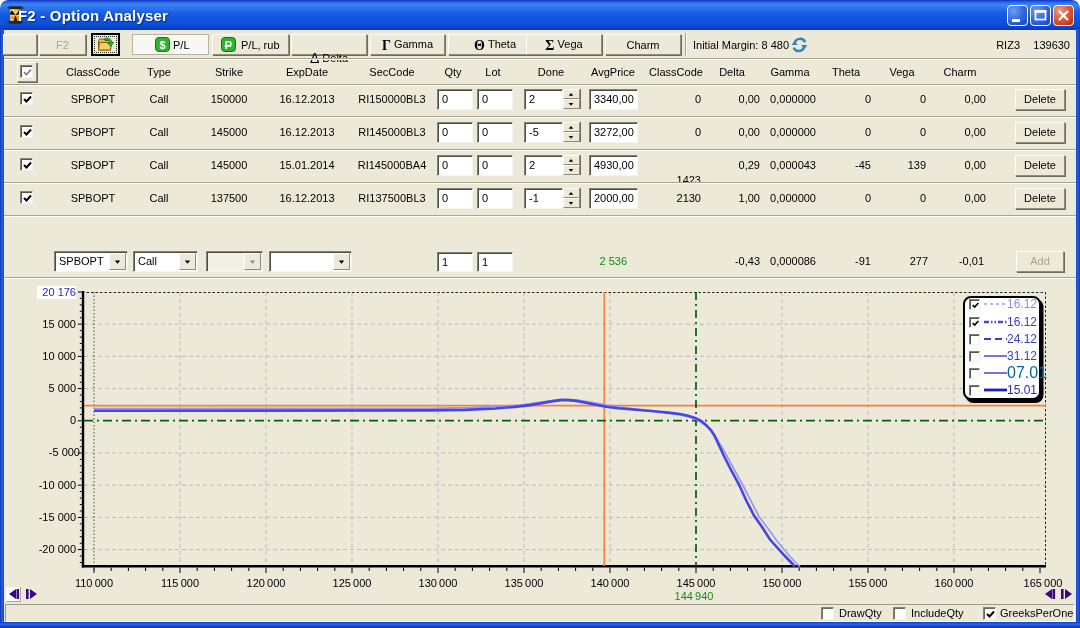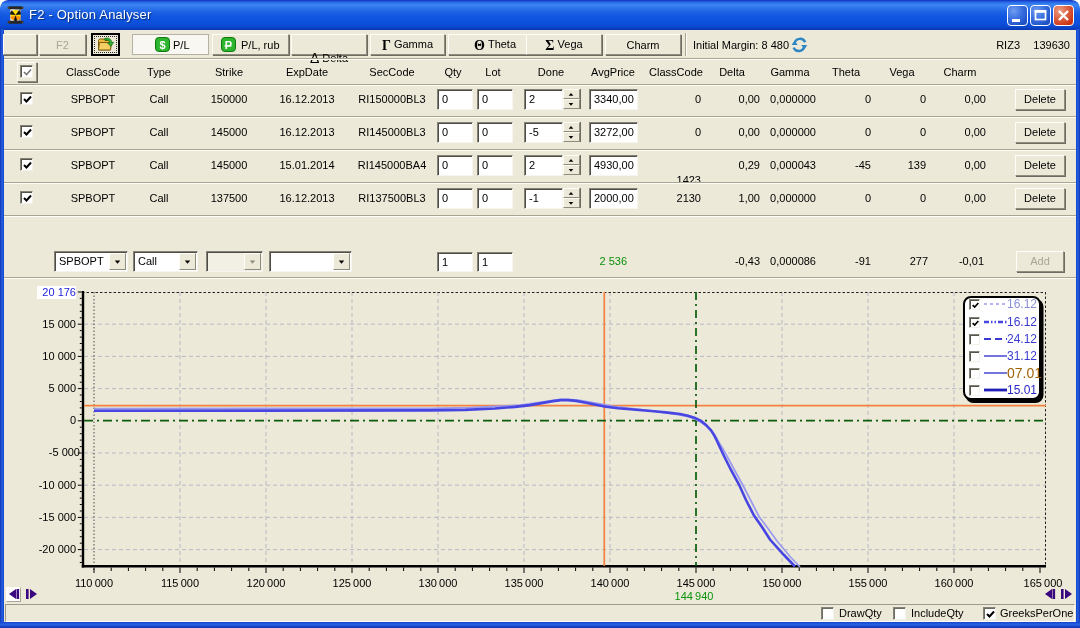--- a/index.html
+++ b/index.html
@@ -8,21 +8,21 @@
 #win { position:absolute; left:0; top:0; width:1080px; height:628px;
   background:#ece9d8; border-radius:8px 8px 0 0; overflow:hidden; }
 .abs { position:absolute; }
 .c { position:absolute; text-align:center; }
 .r { position:absolute; text-align:right; }
 .t12 { font-size:11px; color:#000; line-height:13px; }
 
 #title { position:absolute; left:0; top:0; width:1080px; height:30px;
   background:linear-gradient(180deg,#1430bd 0%,#2058de 5%,#2e74ec 10%,#3c86f2 16%,#2e74ec 27%,#1b60e4 42%,#1156e0 56%,#0d52de 72%,#0c4cd6 84%,#0a43c6 93%,#0936ae 100%);
   border-radius:8px 8px 0 0; }
-#title .cap { position:absolute; left:29px; top:7px; color:#fff; font-size:13px; font-weight:normal;
+#title .cap { position:absolute; left:18px; top:7px; color:#fff; font-size:15px; font-weight:bold;
   letter-spacing:0.2px; text-shadow:1px 1px 1px #072e75; }
 .tbtn { position:absolute; top:5px; width:21px; height:21px; border-radius:4px;
   border:1px solid #fff; }
 .tbtn.min, .tbtn.max { background:radial-gradient(circle at 30% 25%, #6f9cf0 0%, #3a6fe0 45%, #2052c8 80%, #1b49b8 100%); }
 .tbtn.close { background:radial-gradient(circle at 30% 25%, #eb9e83 0%, #dd6547 40%, #cc3512 80%, #c22e0e 100%); }
 
 .btn { position:absolute; background:#ece9d8; border:1px solid;
   border-color:#fffdf5 #8f8c7e #8f8c7e #fffdf5; box-shadow:1px 1px 0 #6e6c60;
   font-size:11px; color:#000; text-align:center; }
 .field { position:absolute; background:#fff; border:1px solid;
@@ -403,21 +403,21 @@
 <div class="r" style="left:42px;top:35px;width:30px;font-size:12px;line-height:12px;color:#3a3ad2">24.12</div>
   <div class="cb" style="left:4px;top:53px;width:11px;height:11px"></div>
 <svg class="abs" style="left:19px;top:54px" width="23" height="8">
         <line x1="0" y1="4" x2="23" y2="4" stroke="#3a3ad2" stroke-width="1.4"></line>
       </svg>
 <div class="r" style="left:42px;top:52px;width:30px;font-size:12px;line-height:12px;color:#3a3ad2">31.12</div>
   <div class="cb" style="left:4px;top:70px;width:11px;height:11px"></div>
 <svg class="abs" style="left:19px;top:71px" width="23" height="8">
         <line x1="0" y1="4" x2="23" y2="4" stroke="#3a3ad2" stroke-width="1.4"></line>
       </svg>
-<div class="r" style="left:42px;top:69px;width:30px;font-size:14px;line-height:12px;color:#a16207">07.01</div>
+<div class="r" style="left:42px;top:69px;width:30px;font-size:16px;line-height:12px;color:#0369a1">07.01</div>
   <div class="cb" style="left:4px;top:87px;width:11px;height:11px"></div>
 <svg class="abs" style="left:19px;top:88px" width="23" height="8">
         <line x1="0" y1="4" x2="23" y2="4" stroke="#2020b8" stroke-width="2.8"></line>
       </svg>
 <div class="r" style="left:42px;top:86px;width:30px;font-size:12px;line-height:12px;color:#2a2ac8">15.01</div>
   </div>
   <div class="abs" style="left:6px;top:587px;width:15px;height:15px;background:#fff;border:1px solid;border-color:#fffef6 #a9a695 #a9a695 #fffef6;z-index:2"></div>
   <svg class="abs" style="left:7px;top:588px;z-index:3" width="32" height="13" viewBox="0 0 32 13">
 <path d="M9 1 L2 6 L9 11 Z" fill="#3a077e"></path>
       <rect x="9.5" y="1" width="2.6" height="10" fill="#3a077e"></rect>

